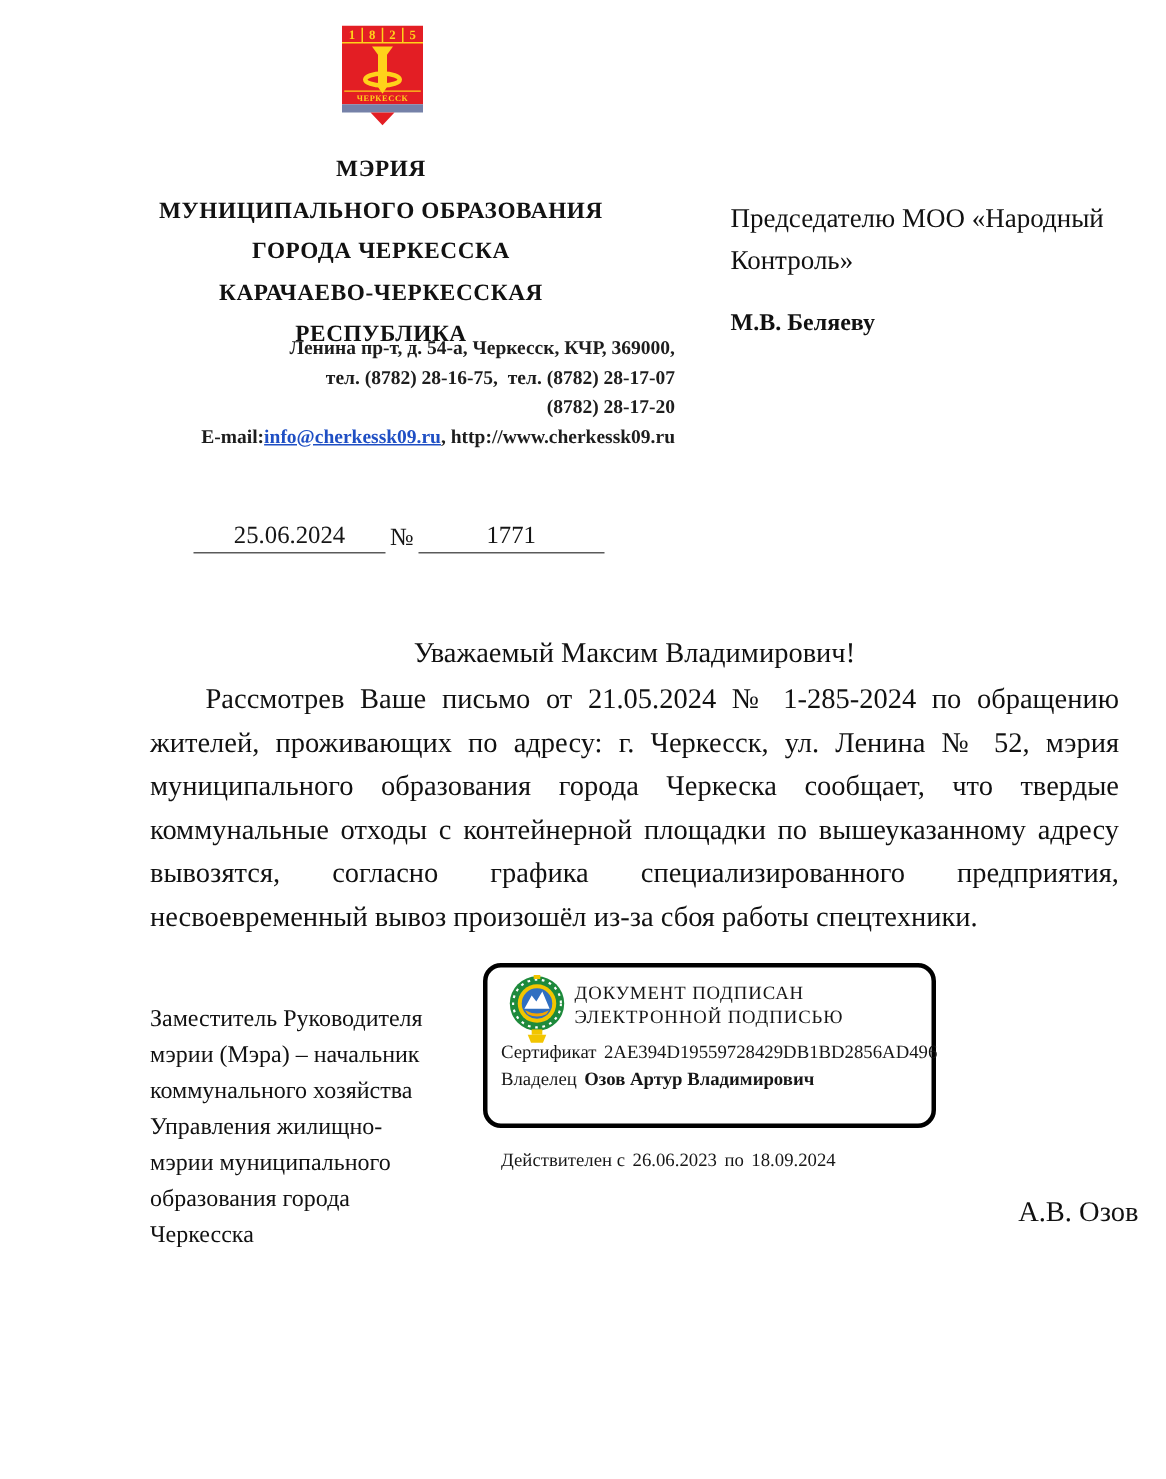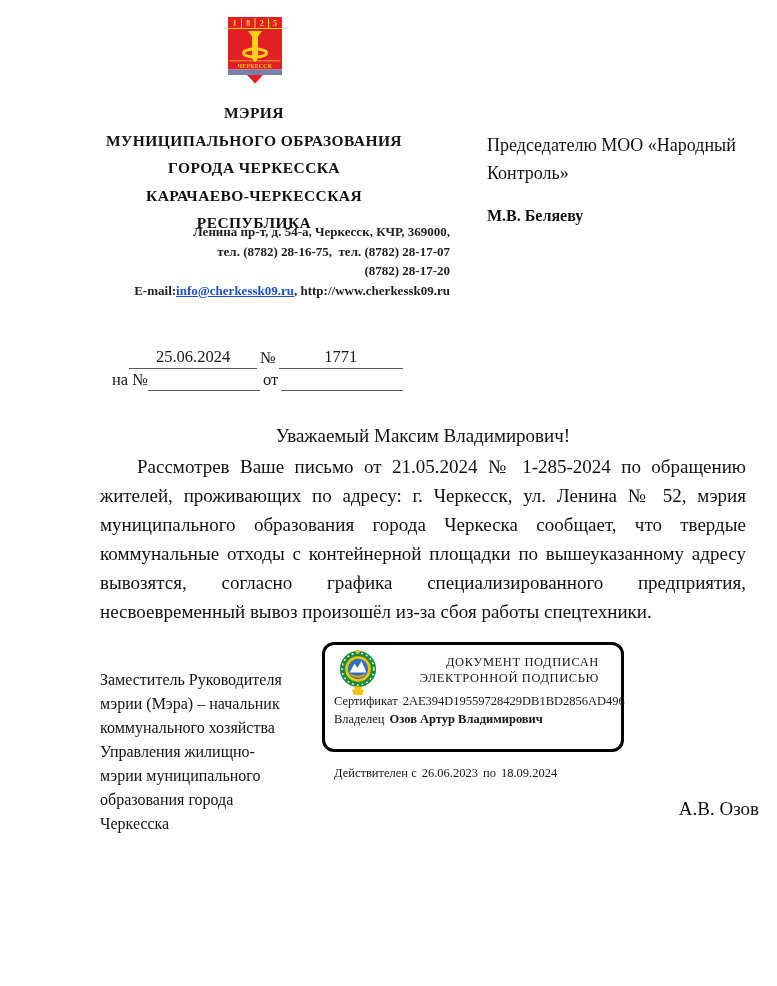--- a/index.html
+++ b/index.html
@@ -33,21 +33,21 @@
   .greeting{position:absolute;left:100px;top:425px;width:646px;text-align:center;font-size:19px;}
   .body-par{position:absolute;left:100px;top:452px;width:646px;font-size:19px;line-height:29px;
             text-align:justify;text-indent:37px;}
   
   .sig-block{position:absolute;left:100px;top:668px;width:262px;font-size:16px;line-height:24px;}
   .sig-name{position:absolute;top:798px;right:18px;font-size:19px;}
   
   .stamp{position:absolute;left:322px;top:642px;width:302px;height:110px;box-sizing:border-box;
          border:3px solid #000;border-radius:12px;background:#fff;}
   .stamp-emblem{position:absolute;left:9px;top:5px;width:48px;height:46px;}
-  .stamp-titles{position:absolute;left:58px;top:9px;width:216px;text-align:right;
+  .stamp-titles{position:absolute;left:58px;top:9px;width:216px;text-align:left;
                 font-size:12.5px;line-height:16px;letter-spacing:0.6px;color:#161616;}
   .stamp-line{position:absolute;left:9px;font-size:12.5px;white-space:nowrap;color:#161616;}
   .stamp-cert{top:49px;}
   .stamp-owner{top:67px;}
   .stamp-valid{top:101px;margin-top:20px;}
   .stamp-bold{font-weight:bold;}
   .sp{display:inline-block;width:5px;}
 </style>
 </head>
 <body>
@@ -90,21 +90,20 @@
   </div>
 
   <div class="recipient">
     <div>Председателю МОО «Народный</div>
     <div>Контроль»</div>
   </div>
   <div class="recipient-name">М.В. Беляеву</div>
 
   <div class="reference">
     <div class="ref-row"><span style="display:inline-block;width:17px;"></span><span class="u u-date">25.06.2024</span><span class="ref-label">№</span><span class="u u-num">1771</span></div>
-    <div class="ref-row"><span>на №</span><span class="u u-empty1"></span><span class="ref-label">от</span><span class="u u-empty2"></span></div>
   </div>
 
   <div class="greeting">Уважаемый Максим Владимирович!</div>
 
   <div class="body-par">Рассмотрев Ваше письмо от 21.05.2024 № 1-285-2024 по обращению жителей, проживающих по адресу: г. Черкесск, ул. Ленина № 52, мэрия муниципального образования города Черкеска сообщает, что твердые коммунальные отходы с контейнерной площадки по вышеуказанному адресу вывозятся, согласно графика специализированного предприятия, несвоевременный вывоз произошёл из-за сбоя работы спецтехники.</div>
 
   <div class="sig-block">
     <div>Заместитель Руководителя</div>
     <div>мэрии (Мэра) – начальник</div>
     <div>коммунального хозяйства</div>

